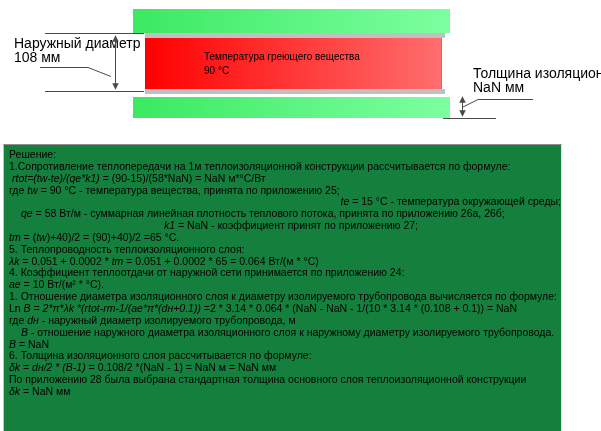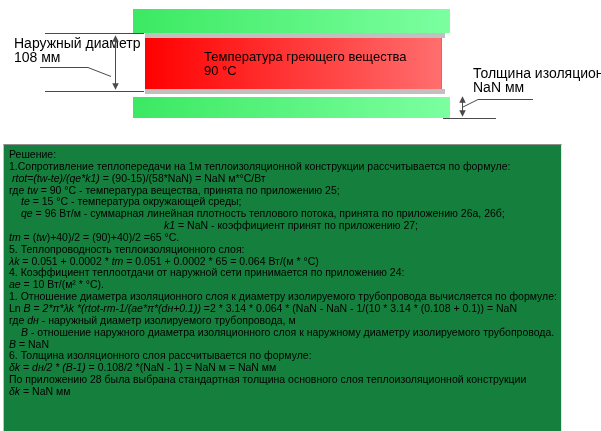--- a/index.html
+++ b/index.html
@@ -13,21 +13,21 @@
   .red-core{left:145px;top:38px;width:296px;height:51px;
             background:linear-gradient(90deg,var(--core-red),var(--core-red-light));
             border-right:1px solid #e06060;border-bottom:1px solid #e08080;}
   .gray-bottom{left:145px;top:89px;width:300px;height:5px;background:var(--pipe-wall-gray);}
   .green-bottom{left:133px;top:97px;width:317px;height:21px;
              background:linear-gradient(90deg,var(--insulation-green),var(--insulation-green-light));}
   
   .lbl{position:absolute;font-size:14px;line-height:14px;white-space:nowrap;}
   .lbl-left{left:14px;top:36px;}
   .lbl-right{left:473px;top:66px;}
-  .core-label{position:absolute;left:204px;top:50px;font-size:13px;line-height:14px;white-space:nowrap;}
+  .core-label{position:absolute;left:204px;top:50px;font-size:10px;line-height:14px;white-space:nowrap;}
   
   .dims{position:absolute;left:0;top:0;pointer-events:none;}
   
   .solution-box{position:absolute;left:3px;top:144px;width:559px;height:344px;box-sizing:border-box;
         border-top:1px solid #8f8f8f;border-left:1px solid #c2c2c2;
         border-right:1px solid #e6e6e6;border-bottom:1px solid #dcdcdc;
         background:#15803d;padding:4px 0 0 5px;
         font-size:10.5px;line-height:11.85px;overflow:hidden;}
   .sol-line{white-space:pre;}
   .it{font-style:italic;}
@@ -76,22 +76,22 @@
       </g>
     </svg>
   </div>
 
   <div class="solution-box">
     <div class="sol-line">Решение:</div>
     <div id="solution-lines">
         <div class="sol-line"><span>1.Сопротивление теплопередачи на 1м теплоизоляционной конструкции рассчитывается по формуле:</span></div>
         <div class="sol-line" style="padding-left: 3px;"><span class="it">rtot=(tw-te)/(qe*k1)</span><span> = (90-15)/(58*NaN) = NaN м*°С/Вт</span></div>
         <div class="sol-line"><span>где </span><span class="it">tw</span><span> = 90 °С - температура вещества, принята по приложению 25;</span></div>
-        <div class="sol-line" style="padding-left: 12px;"><span class="it">te</span><span> = 15 °С - температура окружающей среды;</span></div>
-        <div class="sol-line" style="padding-left: 12px;"><span class="it">qe</span><span> = 96 Вт/м - суммарная линейная плотность теплового потока, принята по приложению 26а, 26б;</span></div>
+        <div class="sol-line" style="padding-left: 12px; text-align: right;"><span class="it">te</span><span> = 15 °С - температура окружающей среды;</span></div>
+        <div class="sol-line" style="padding-left: 12px;"><span class="it">qe</span><span> = 58 Вт/м - суммарная линейная плотность теплового потока, принята по приложению 26а, 26б;</span></div>
         <div class="sol-line" style="padding-left: 12px; text-align: center;"><span class="it">k1</span><span> = NaN - коэффициент принят по приложению 27;</span></div>
         <div class="sol-line"><span class="it">tm</span><span> = (</span><span class="it">tw</span><span>)+40)/2 = (90)+40)/2 =65 °С.</span></div>
         <div class="sol-line"><span>5. Теплопроводность теплоизоляционного слоя:</span></div>
         <div class="sol-line"><span class="it">λk</span><span> = 0.051 + 0.0002 * </span><span class="it">tm</span><span> = 0.051 + 0.0002 * 65 = 0.064 Вт/(м * °С)</span></div>
         <div class="sol-line"><span>4. Коэффициент теплоотдачи от наружной сети принимается по приложению 24:</span></div>
         <div class="sol-line"><span class="it">ae</span><span> = 10 Вт/(м² * °С).</span></div>
         <div class="sol-line"><span>1. Отношение диаметра изоляционного слоя к диаметру изолируемого трубопровода вычисляется по формуле:</span></div>
         <div class="sol-line"><span>Ln </span><span class="it">B</span><span> = </span><span class="it">2*π*λk *(rtot-rm-1/(ae*π*(dн+0.1))</span><span> =2 * 3.14 * 0.064 * (NaN - NaN - 1/(10 * 3.14 * (0.108 + 0.1)) = NaN</span></div>
         <div class="sol-line"><span>где </span><span class="it">dн</span><span> - наружный диаметр изолируемого трубопровода, м</span></div>
         <div class="sol-line" style="padding-left: 12px;"><span class="it">B</span><span> - отношение наружного диаметра изоляционного слоя к наружному диаметру изолируемого трубопровода.</span></div>

